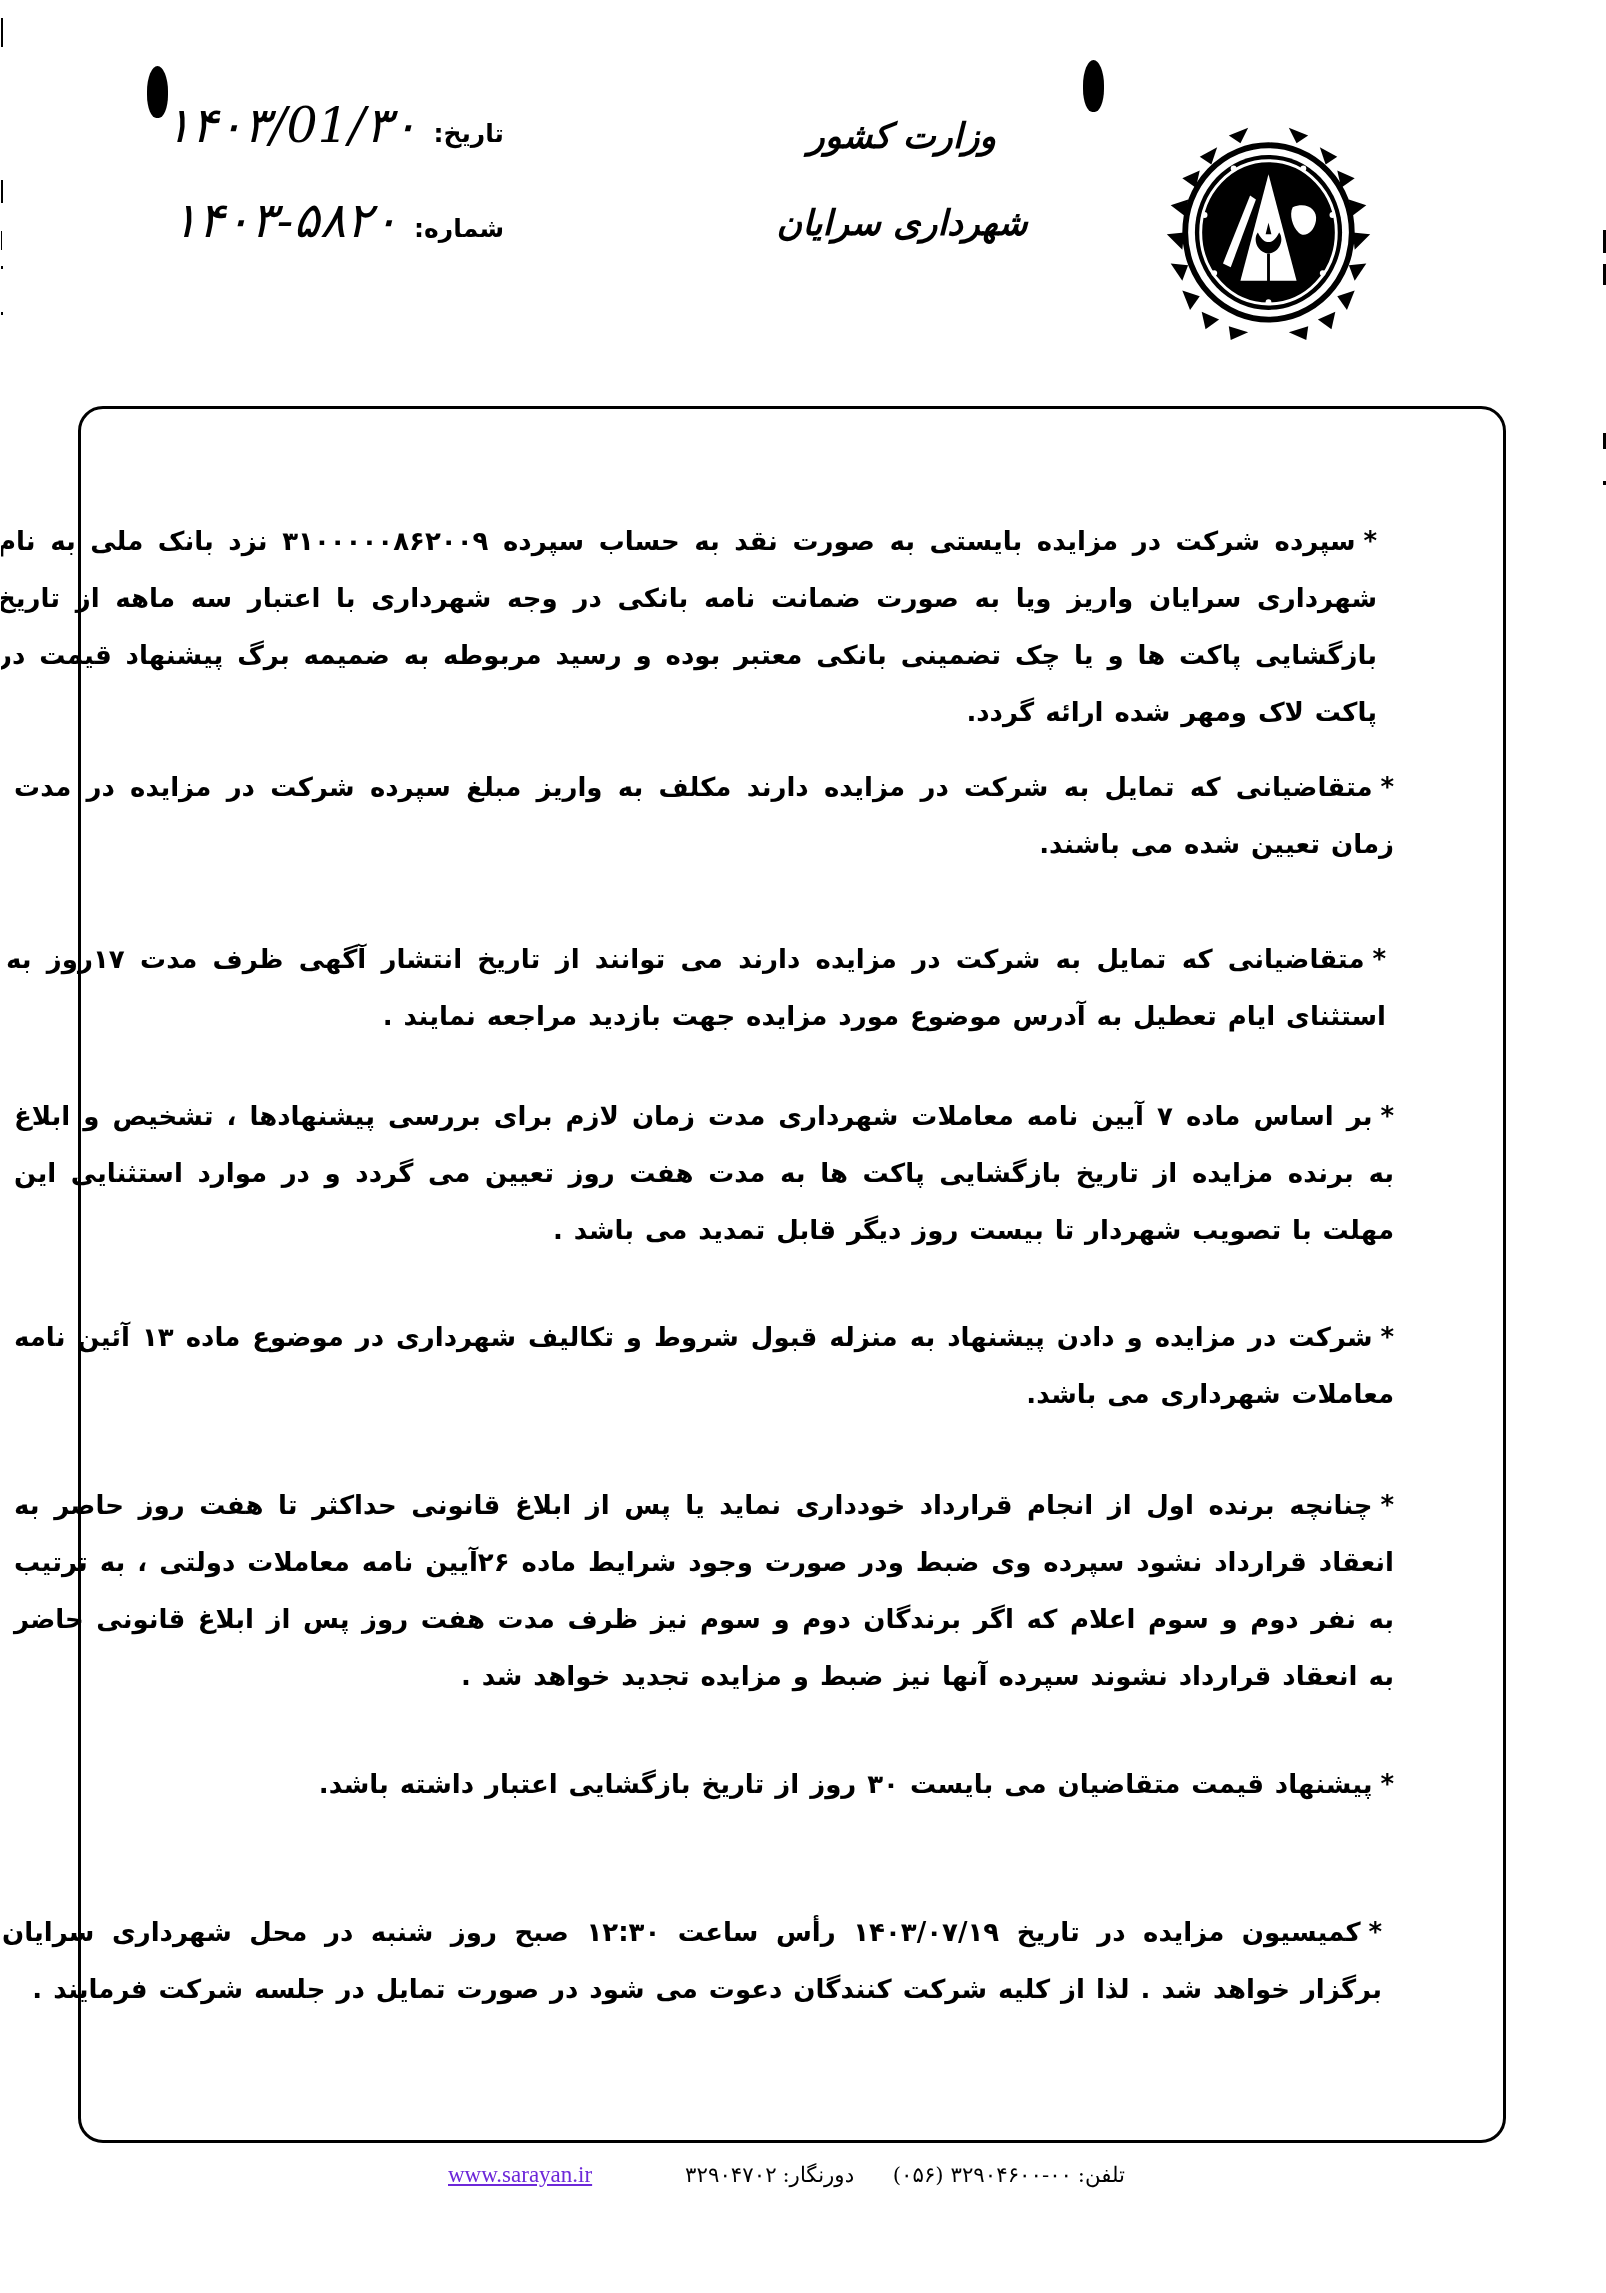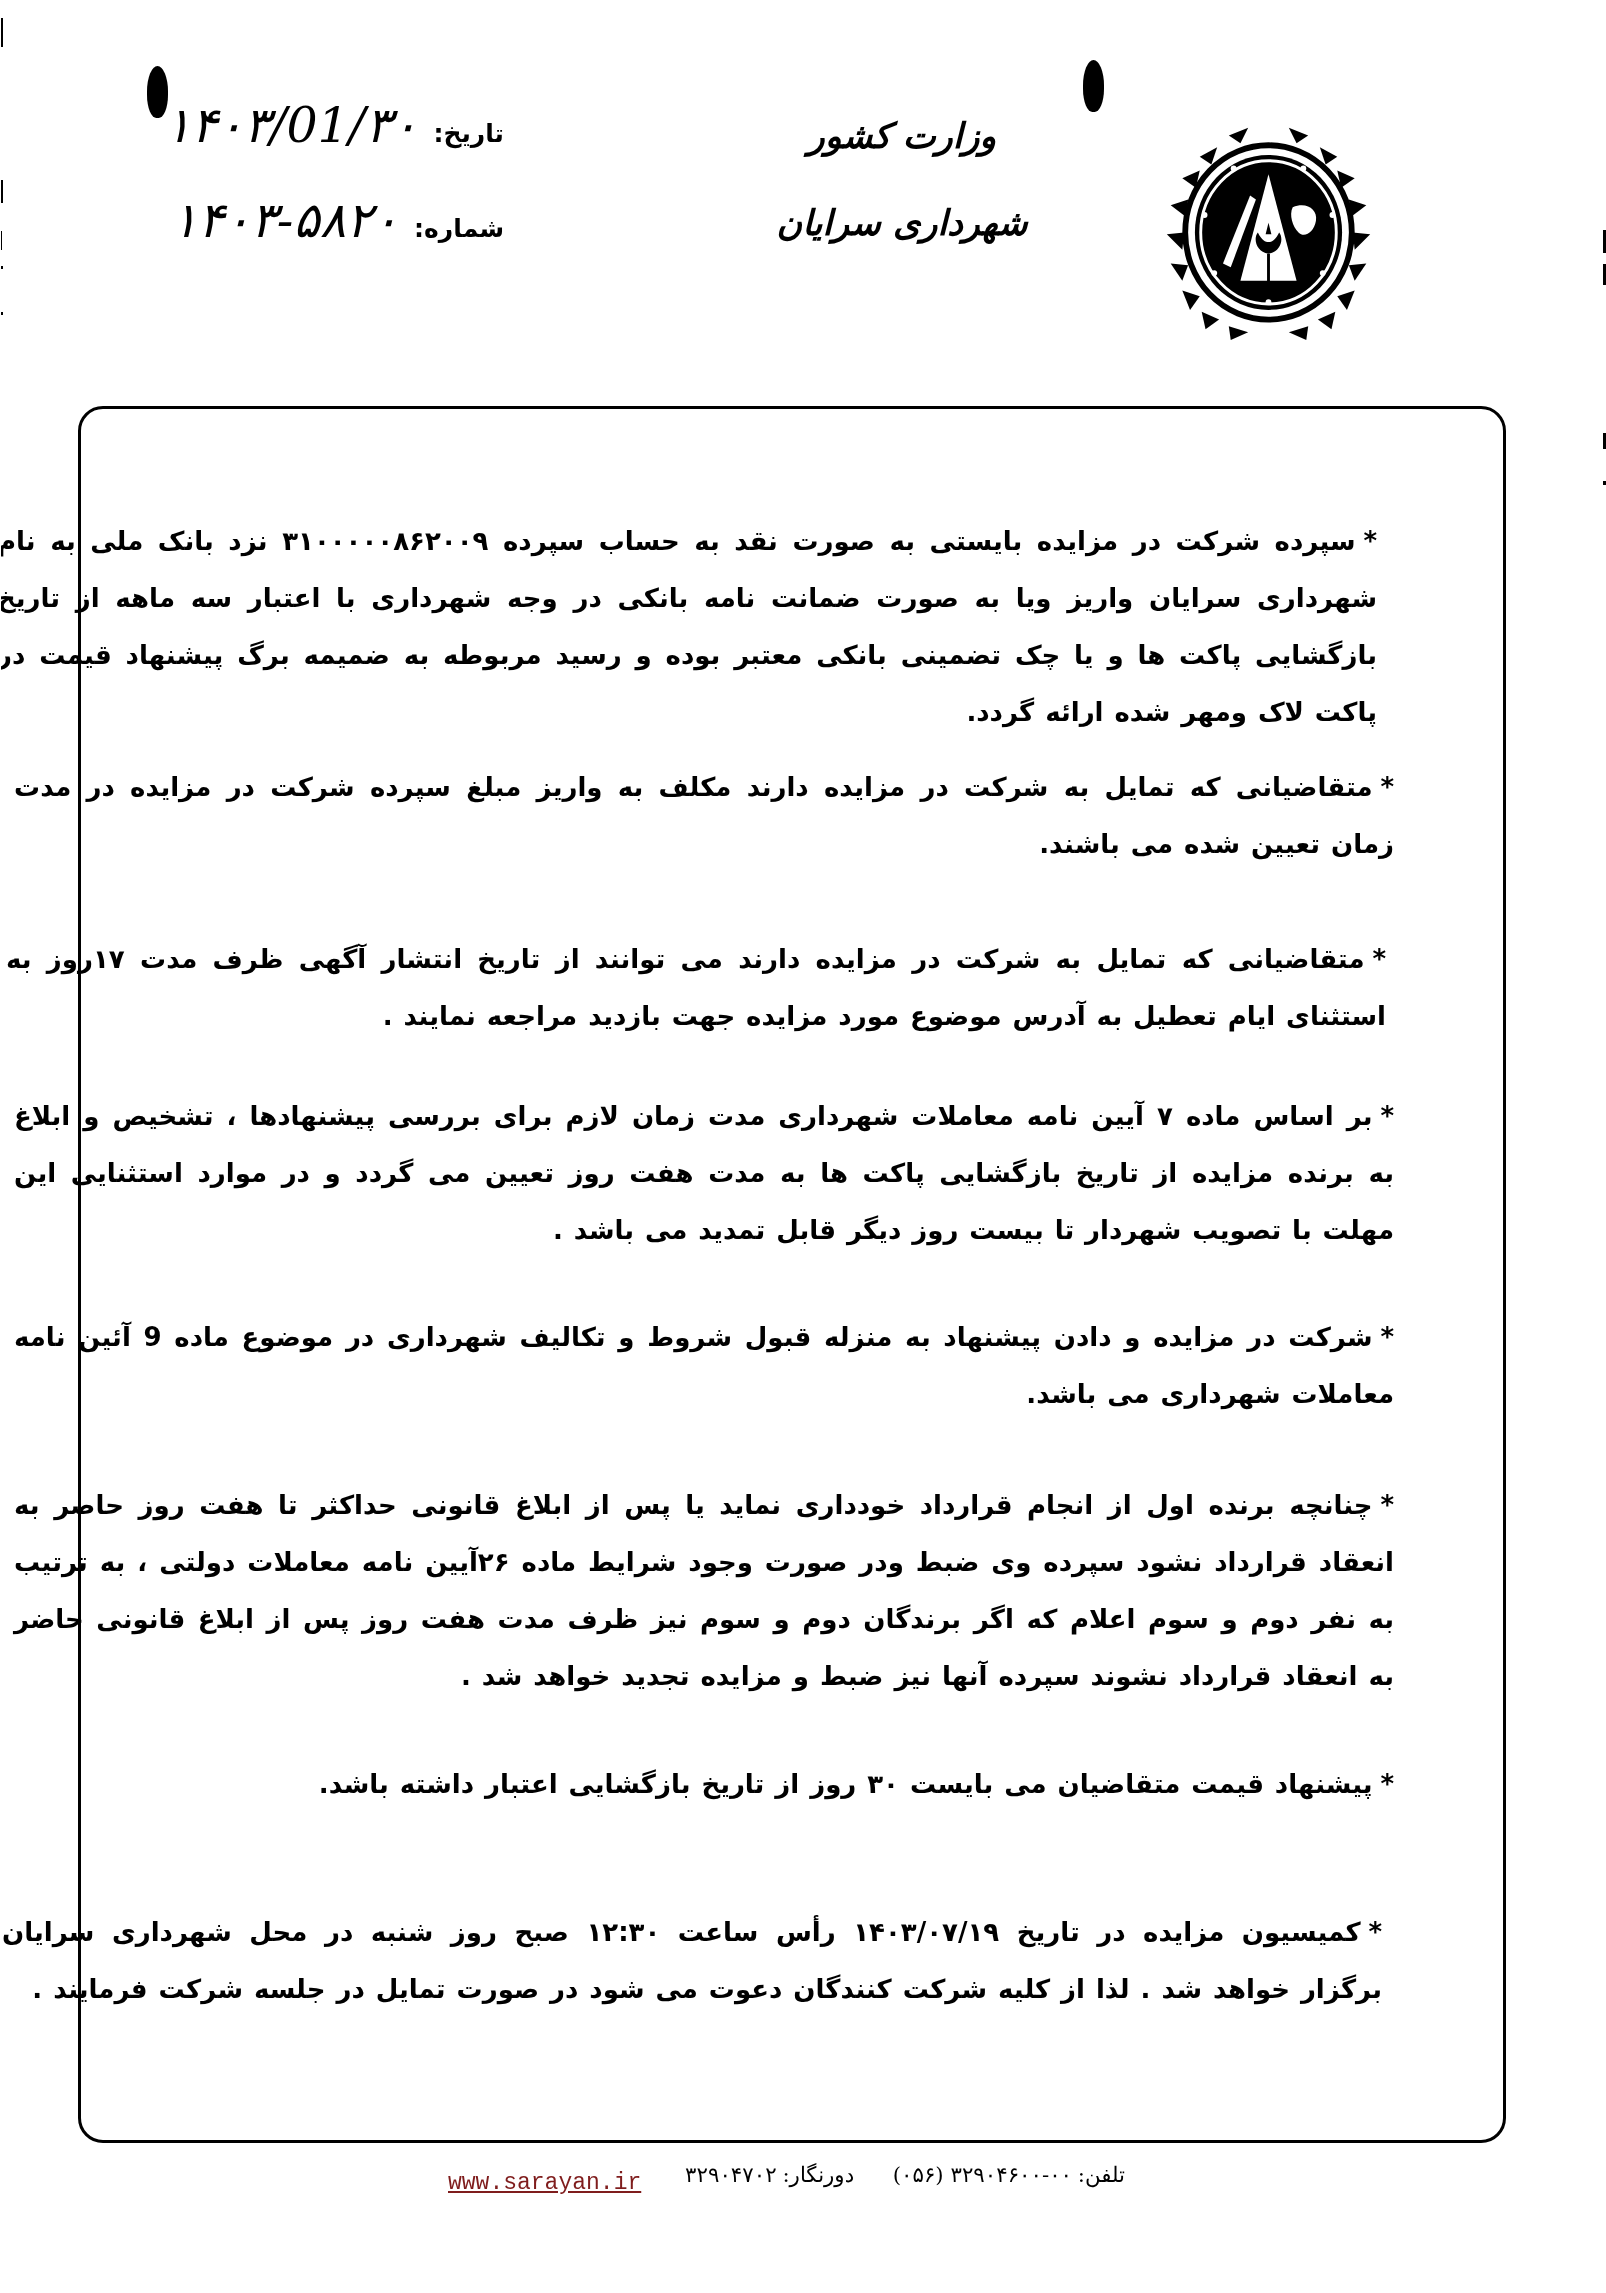--- a/index.html
+++ b/index.html
@@ -125,25 +125,24 @@
     top: 2162px;
     left: 0;
     width: 1607px;
     height: 39px;
     direction: ltr;
   }
   .footer-website {
     position: absolute;
     left: 448px;
     top: 0;
-    font-family: Liberation Mono, monospace;
+    font-family: Liberation Serif, serif;
     font-size: 23px;
     text-decoration: underline;
-    color: #7f1d1d;
-    margin-top: 8px;
+    color: #6d28d9;
   }
   .footer-contact {
     position: absolute;
     left: 679px;
     top: 0;
     width: 446px;
     direction: rtl;
     text-align: right;
     font-family: "DejaVu Serif", serif;
     font-size: 21.3px;
@@ -247,21 +246,21 @@
   <p class="clause" style="top:350px;margin:0;">
     <span class="bullet">*</span><span>متقاضیانی که تمایل به شرکت در مزایده دارند مکلف به واریز مبلغ سپرده شرکت در مزایده در مدت زمان تعیین شده  می باشند.</span>
   </p>
   <p class="clause" style="top:514px;margin:8px;">
     <span class="bullet">*</span><span>متقاضیانی که تمایل به شرکت در مزایده دارند می توانند از تاریخ انتشار آگهی ظرف مدت ۱۷روز به استثنای ایام تعطیل به آدرس موضوع مورد مزایده جهت بازدید مراجعه نمایند .</span>
   </p>
   <p class="clause" style="top:679px;margin:0;">
     <span class="bullet">*</span><span>بر اساس ماده ۷ آیین نامه معاملات شهرداری  مدت زمان لازم برای بررسی پیشنهادها ، تشخیص و ابلاغ به برنده مزایده از تاریخ بازگشایی پاکت ها  به  مدت  هفت روز  تعیین می گردد و در موارد استثنایی این مهلت با تصویب شهردار تا بیست روز دیگر قابل تمدید می باشد .</span>
   </p>
   <p class="clause" style="top:900px;margin:0;">
-    <span class="bullet">*</span><span>شرکت در مزایده و دادن پیشنهاد به منزله قبول شروط و تکالیف شهرداری در موضوع ماده 9 آئین نامه معاملات شهرداری  می باشد.</span>
+    <span class="bullet">*</span><span>شرکت در مزایده و دادن پیشنهاد به منزله قبول شروط و تکالیف شهرداری در موضوع ماده ۱۳ آئین نامه معاملات شهرداری  می باشد.</span>
   </p>
   <p class="clause" style="top:1068px;margin:0;">
     <span class="bullet">*</span><span>چنانچه برنده اول از انجام قرارداد خودداری نماید یا پس از ابلاغ قانونی حداکثر تا هفت روز حاضر به انعقاد قرارداد نشود  سپرده وی ضبط ودر صورت وجود شرایط ماده ۲۶آیین نامه معاملات دولتی ، به ترتیب به نفر دوم و سوم اعلام که اگر برندگان دوم و سوم نیز ظرف مدت هفت روز پس از ابلاغ قانونی حاضر به  انعقاد قرارداد نشوند سپرده آنها نیز ضبط و مزایده تجدید خواهد شد  .</span>
   </p>
   <p class="clause" style="top:1347px;margin:0;">
     <span class="bullet">*</span><span>پیشنهاد قیمت متقاضیان می بایست ۳۰ روز از تاریخ بازگشایی اعتبار داشته باشد.</span>
   </p>
   <p class="clause" style="top:1483px;margin:12px;">
     <span class="bullet">*</span><span>کمیسیون مزایده در تاریخ ۱۴۰۳/۰۷/۱۹ رأس ساعت ۱۲:۳۰ صبح روز شنبه در محل شهرداری سرایان برگزار خواهد شد . لذا از  کلیه شرکت کنندگان دعوت می شود در صورت تمایل در جلسه شرکت فرمایند .</span>
   </p>

